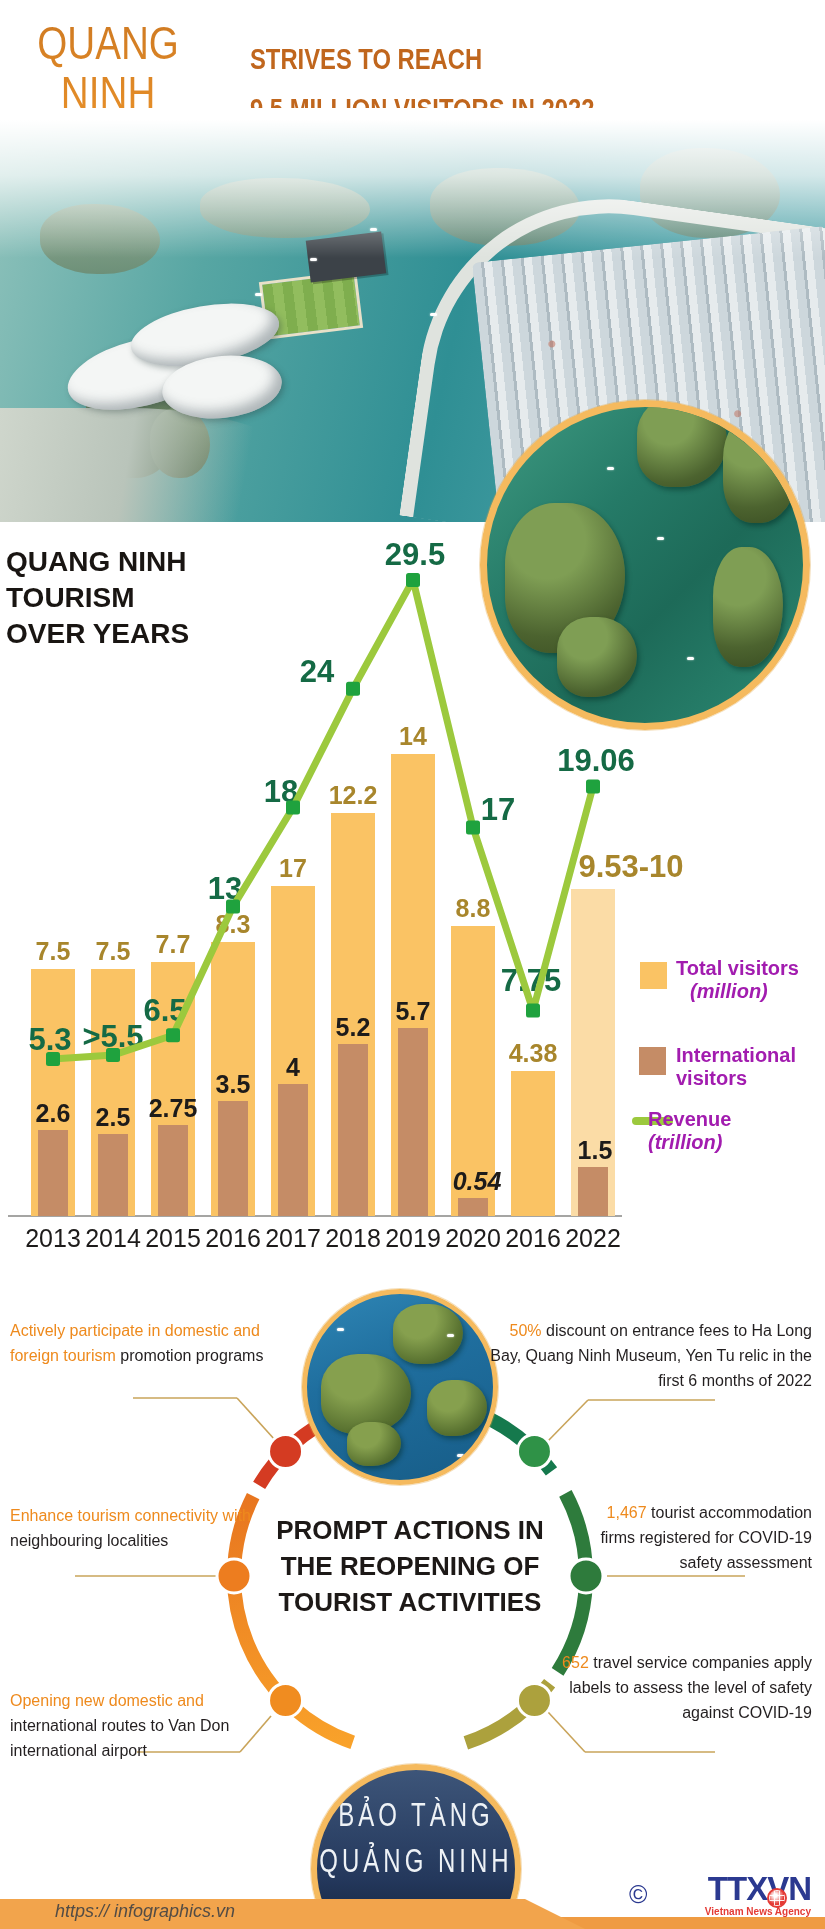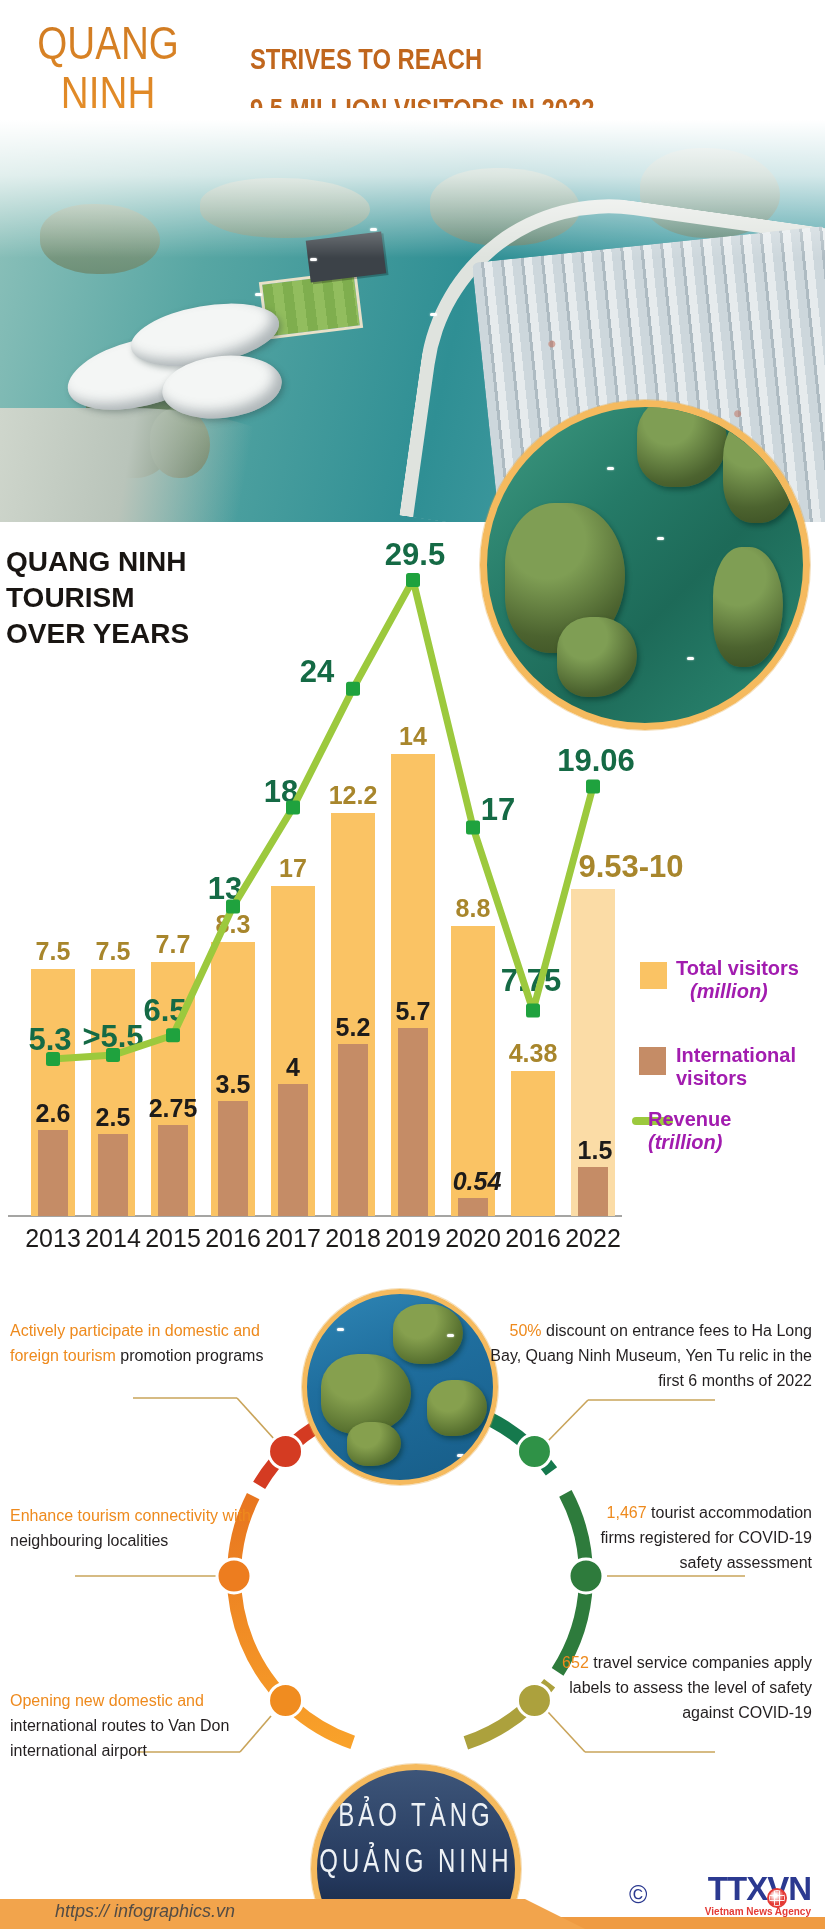--- a/index.html
+++ b/index.html
@@ -289,20 +289,25 @@
   </div>
   <div class="abs photo-circle" id="museum-circle" style="border-width:6px;">
     <div id="museum-text">
       <div>BẢO TÀNG</div>
       <div>QUẢNG NINH</div>
     </div>
     <div id="museum-door"></div>
     <div id="museum-stairs"></div>
   </div>
 
+  <div class="abs" id="ring-title">
+    <div>PROMPT ACTIONS IN</div>
+    <div>THE REOPENING OF</div>
+    <div>TOURIST ACTIVITIES</div>
+  </div>
 
   <div class="ring-text" style="left:10px;top:1318px;width:272px;">
     <span class="hl">Actively participate in domestic and foreign tourism</span><span> promotion programs</span>
   </div>
   <div class="ring-text" style="left:10px;top:1503px;width:262px;">
     <span class="hl">Enhance tourism connectivity with</span><span> neighbouring localities</span>
   </div>
   <div class="ring-text" style="left:10px;top:1688px;width:240px;">
     <span class="hl">Opening new domestic and</span><span> international routes to Van Don international airport</span>
   </div>

